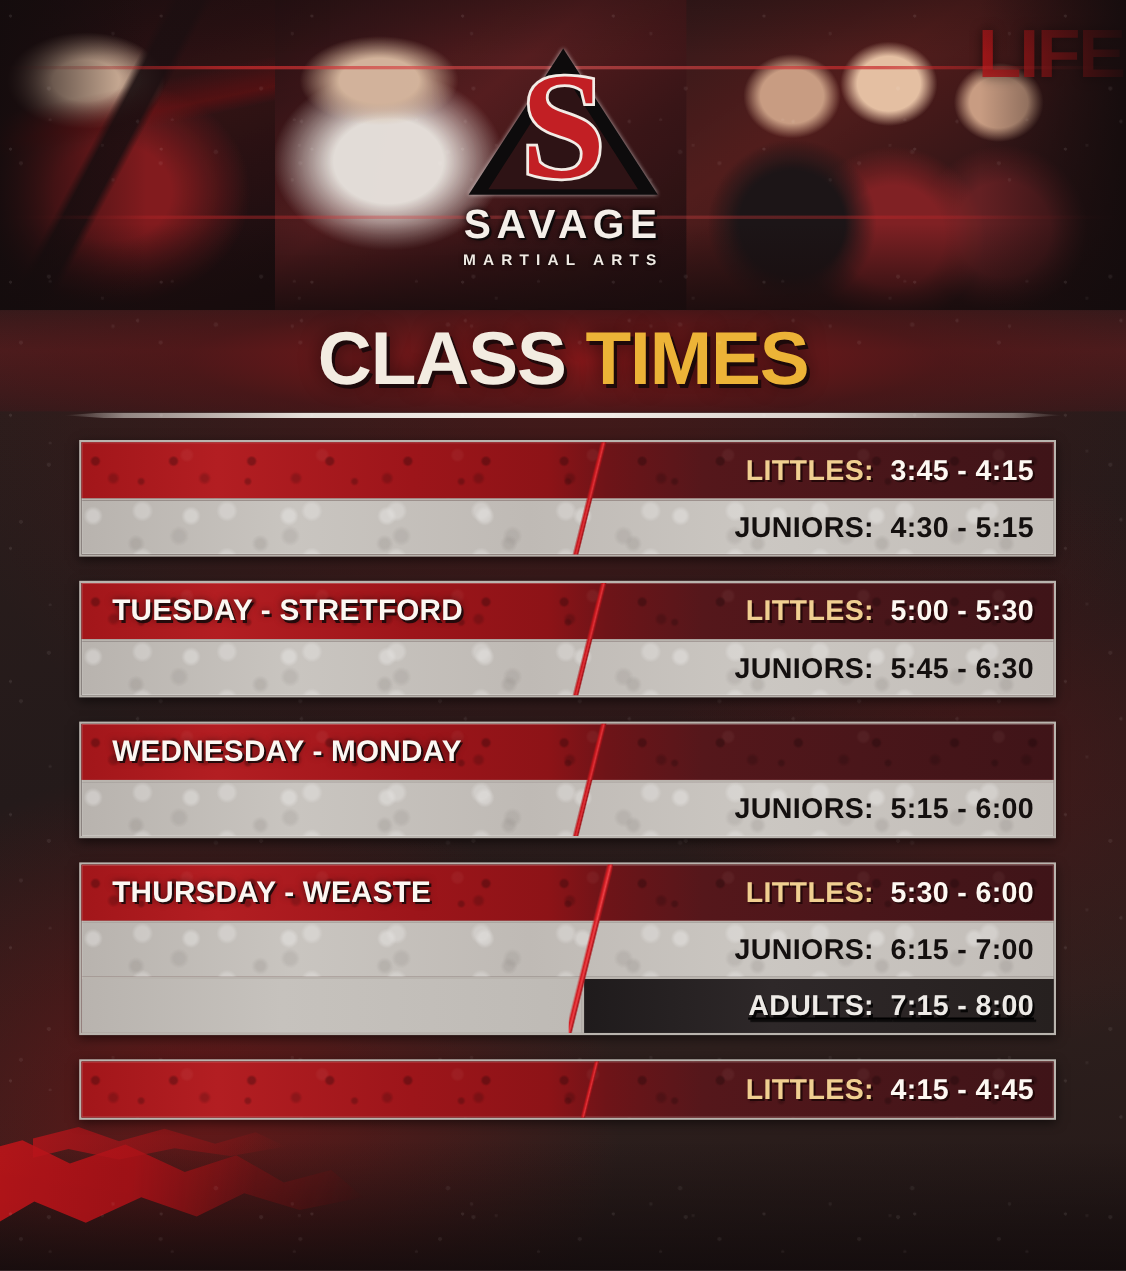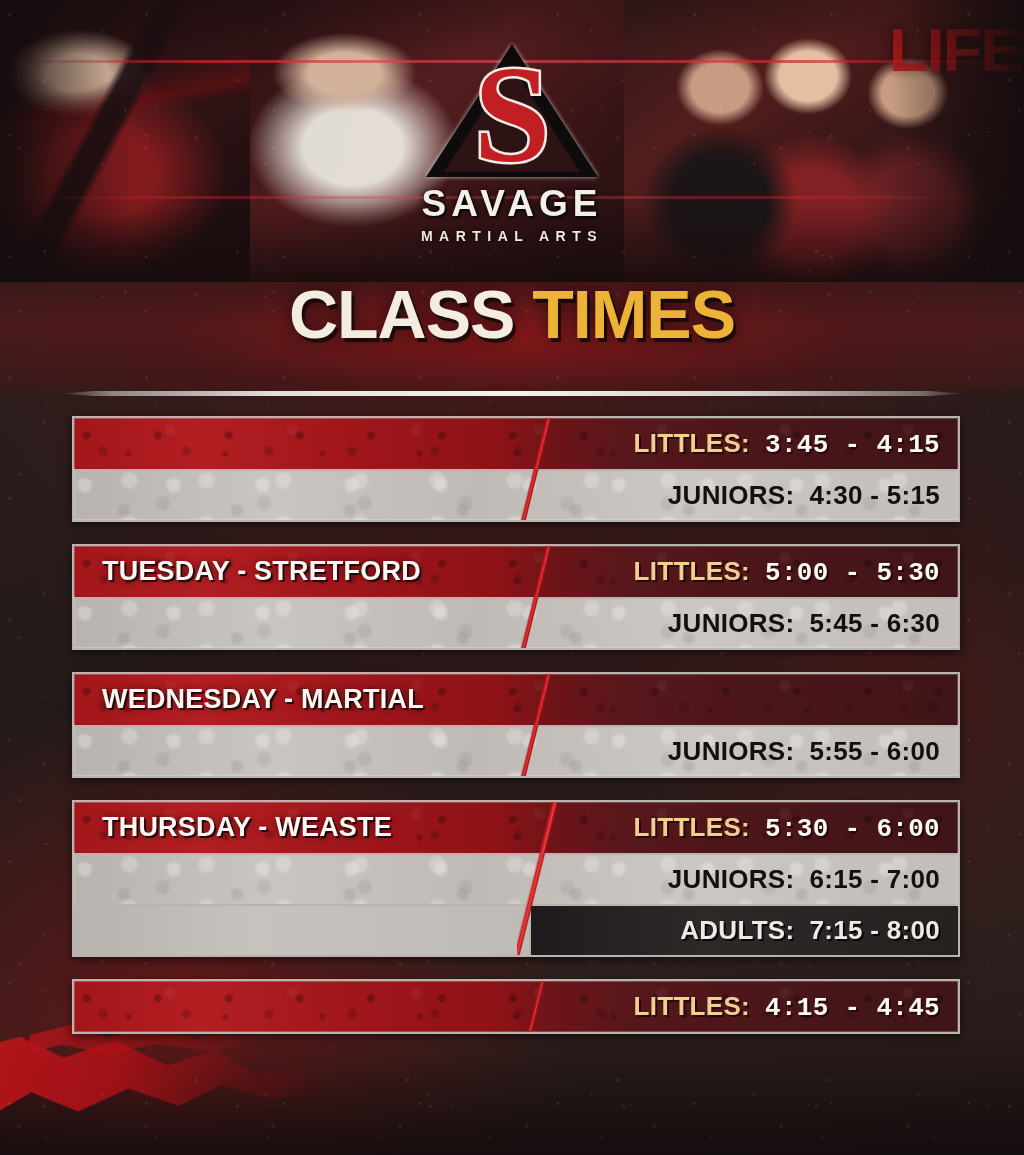--- a/index.html
+++ b/index.html
@@ -169,25 +169,26 @@
     font-size: 14px;
     font-weight: 700;
     letter-spacing: 6.5px;
     color: #efe9e2;
     text-shadow: 0 0 5px rgba(0,0,0,.9);
   }
 
   
   .title-zone {
     position: relative;
-    height: 108px;
+    height: 92px;
     background:
       radial-gradient(ellipse 70% 120% at 50% 50%, rgba(150,22,24,.75) 0%, rgba(86,18,20,.45) 48%, rgba(40,18,19,0) 85%),
       linear-gradient(180deg, #361a1b 0%, #4a1d1e 40%, #351a1b 100%);
     display: flex;
+    align-items: center;
     justify-content: center;
   }
   .title {
     font-size: 68px;
     font-weight: 900;
     letter-spacing: -1px;
     line-height: 1;
     text-shadow: 3px 4px 0 rgba(20,8,9,.85), 0 0 18px rgba(0,0,0,.6);
     transform: translateY(-2px);
   }
@@ -285,21 +286,21 @@
     position: absolute; inset: 0;
     opacity: .55;
     background-image:
       radial-gradient(circle at 18% 40%, rgba(20,6,7,.55) 0 3px, transparent 5px),
       radial-gradient(circle at 56% 70%, rgba(20,6,7,.45) 0 2px, transparent 4px),
       radial-gradient(circle at 78% 25%, rgba(255,210,200,.10) 0 4px, transparent 7px),
       radial-gradient(circle at 35% 80%, rgba(20,6,7,.35) 0 3px, transparent 6px);
     background-size: 71px 43px, 97px 51px, 123px 47px, 83px 41px;
   }
   .r-head .time-text .lbl { color: #f0cf91; }
-  .r-head .time-text .val { color: #fdf8f2; font-family: Liberation Mono, monospace; }
+  .r-head .time-text .val { color: #fdf8f2; }
   .r-head .time-text { text-shadow: 2px 2px 0 rgba(30,6,7,.85); }
 
   
   .row.r-grey {
     background:
       linear-gradient(to right, #b8b3ae 0%, #c9c5c0 22%, #bfbab5 46%, #cbc7c2 70%, #c2bdb8 100%);
   }
   .row.r-grey::before {
     content: "";
     position: absolute; inset: 0;
@@ -316,21 +317,21 @@
   
   .row.r-dark .cell-day {
     background: linear-gradient(to right, #b8b3ae 0%, #c6c2bd 40%, #bebab5 100%);
   }
   .row.r-dark .cell-time {
     background: linear-gradient(to right, #1f1b1c 0%, #2e2829 40%, #26201f 100%);
     border-left: 2px solid #b9b4ae;
   }
   .r-dark .time-text .lbl,
   .r-dark .time-text .val { color: #edeae6; }
-  .r-dark .time-text { text-shadow: 2px 2px 0 rgba(0,0,0,.8); }
+  .r-dark .time-text { text-shadow: 2px 2px 0 rgba(0,0,0,.8); text-decoration: underline; }
 
   
   .slash {
     position: absolute;
     top: -10px;
     bottom: -10px;
     left: 443px;
     width: 40px;
     z-index: 3;
     pointer-events: none;
@@ -451,27 +452,27 @@
           <div class="cell-day"></div>
           <div class="cell-time">
             <div class="time-text"><span class="lbl">JUNIORS:</span>&nbsp;&nbsp;<span class="val">5:45 - 6:30</span></div>
           </div>
         </div>
         <div class="slash"></div>
       </div>
       <div class="day-block">
         <div class="row r-head">
           <div class="cell-day">
-            <div class="day-text"><span>WEDNESDAY</span><span> - </span><span>MARTIAL</span></div>
+            <div class="day-text"><span>WEDNESDAY</span><span> - </span><span>MONDAY</span></div>
           </div>
         </div>
         <div class="row r-grey">
           <div class="cell-day"></div>
           <div class="cell-time">
-            <div class="time-text"><span class="lbl">JUNIORS:</span>&nbsp;&nbsp;<span class="val">5:55 - 6:00</span></div>
+            <div class="time-text"><span class="lbl">JUNIORS:</span>&nbsp;&nbsp;<span class="val">5:15 - 6:00</span></div>
           </div>
         </div>
         <div class="slash"></div>
       </div>
       <div class="day-block">
         <div class="row r-head">
           <div class="cell-day">
             <div class="day-text"><span>THURSDAY</span><span> - </span><span>WEASTE</span></div>
           </div>
           <div class="cell-time">

